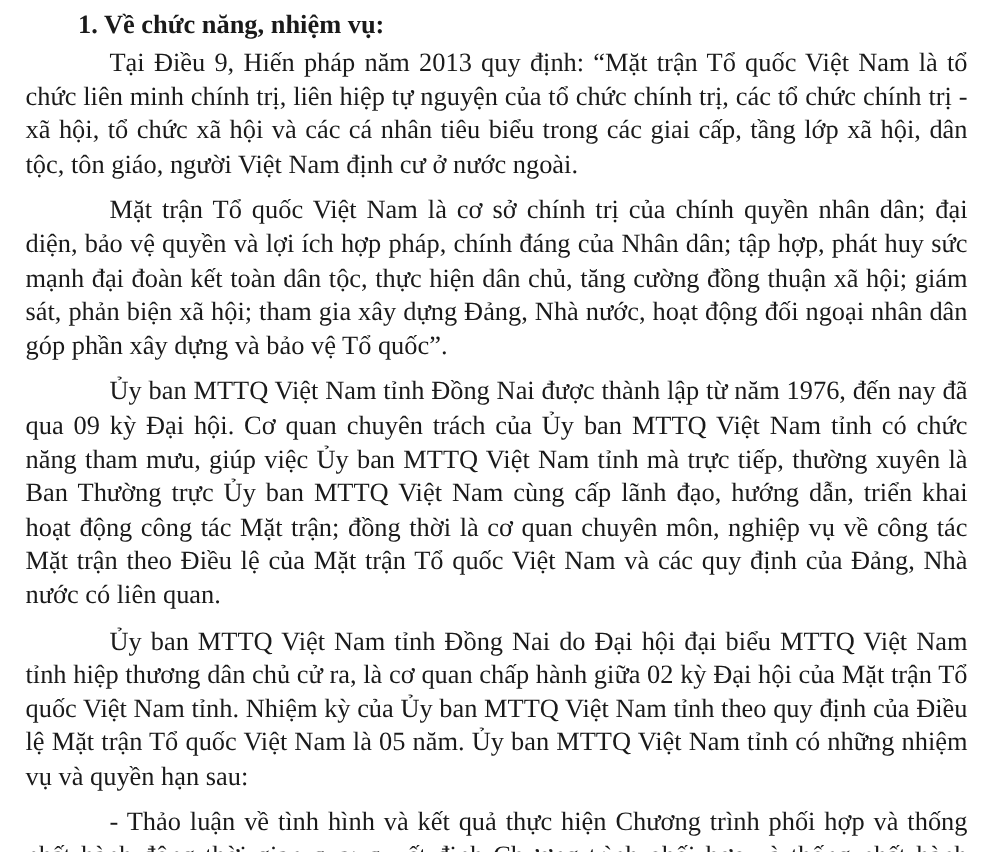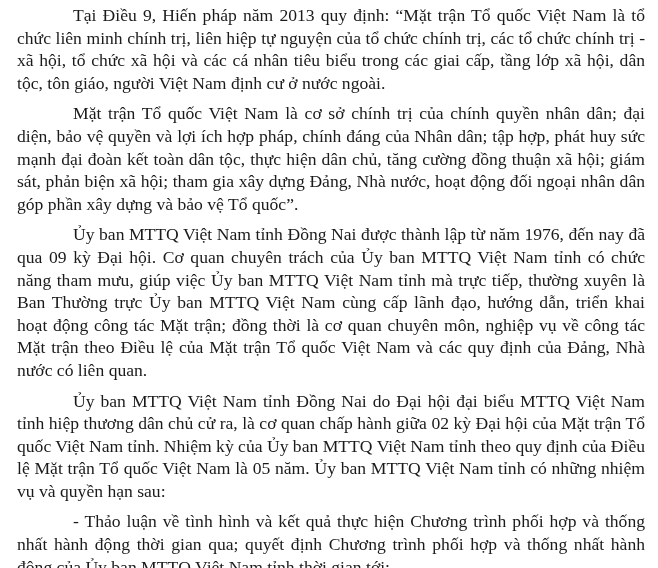--- a/index.html
+++ b/index.html
@@ -36,18 +36,19 @@
     text-indent: 56px;
   }
   .para.bullet {
     text-indent: 56px;
   }
 </style>
 </head>
 <body>
 
 <div class="page">
+  <div class="heading">1. Về chức năng, nhiệm vụ:</div>
   <p class="para">Tại Điều 9, Hiến pháp năm 2013 quy định: “Mặt trận Tổ quốc Việt Nam là tổ chức liên minh chính trị, liên hiệp tự nguyện của tổ chức chính trị, các tổ chức chính trị - xã hội, tổ chức xã hội và các cá nhân tiêu biểu trong các giai cấp, tầng lớp xã hội, dân tộc, tôn giáo, người Việt Nam định cư ở nước ngoài.</p>
   <p class="para">Mặt trận Tổ quốc Việt Nam là cơ sở chính trị của chính quyền nhân dân; đại diện, bảo vệ quyền và lợi ích hợp pháp, chính đáng của Nhân dân; tập hợp, phát huy sức mạnh đại đoàn kết toàn dân tộc, thực hiện dân chủ, tăng cường đồng thuận xã hội; giám sát, phản biện xã hội; tham gia xây dựng Đảng, Nhà nước, hoạt động đối ngoại nhân dân góp phần xây dựng và bảo vệ Tổ quốc”.</p>
   <p class="para">Ủy ban MTTQ Việt Nam tỉnh Đồng Nai được thành lập từ năm 1976, đến nay đã qua 09 kỳ Đại hội. Cơ quan chuyên trách của Ủy ban MTTQ Việt Nam tỉnh có chức năng tham mưu, giúp việc Ủy ban MTTQ Việt Nam tỉnh mà trực tiếp, thường xuyên là Ban Thường trực Ủy ban MTTQ Việt Nam cùng cấp lãnh đạo, hướng dẫn, triển khai hoạt động công tác Mặt trận; đồng thời là cơ quan chuyên môn, nghiệp vụ về công tác Mặt trận theo Điều lệ của Mặt trận Tổ quốc Việt Nam và các quy định của Đảng, Nhà nước có liên quan.</p>
   <p class="para">Ủy ban MTTQ Việt Nam tỉnh Đồng Nai do Đại hội đại biểu MTTQ Việt Nam tỉnh hiệp thương dân chủ cử ra, là cơ quan chấp hành giữa 02 kỳ Đại hội của Mặt trận Tổ quốc Việt Nam tỉnh. Nhiệm kỳ của Ủy ban MTTQ Việt Nam tỉnh theo quy định của Điều lệ Mặt trận Tổ quốc Việt Nam là 05 năm. Ủy ban MTTQ Việt Nam tỉnh có những nhiệm vụ và quyền hạn sau:</p>
   <p class="para bullet">- Thảo luận về tình hình và kết quả thực hiện Chương trình phối hợp và thống nhất hành động thời gian qua; quyết định Chương trình phối hợp và thống nhất hành động của Ủy ban MTTQ Việt Nam tỉnh thời gian tới;</p>
 </div>
 
 </body></html>

